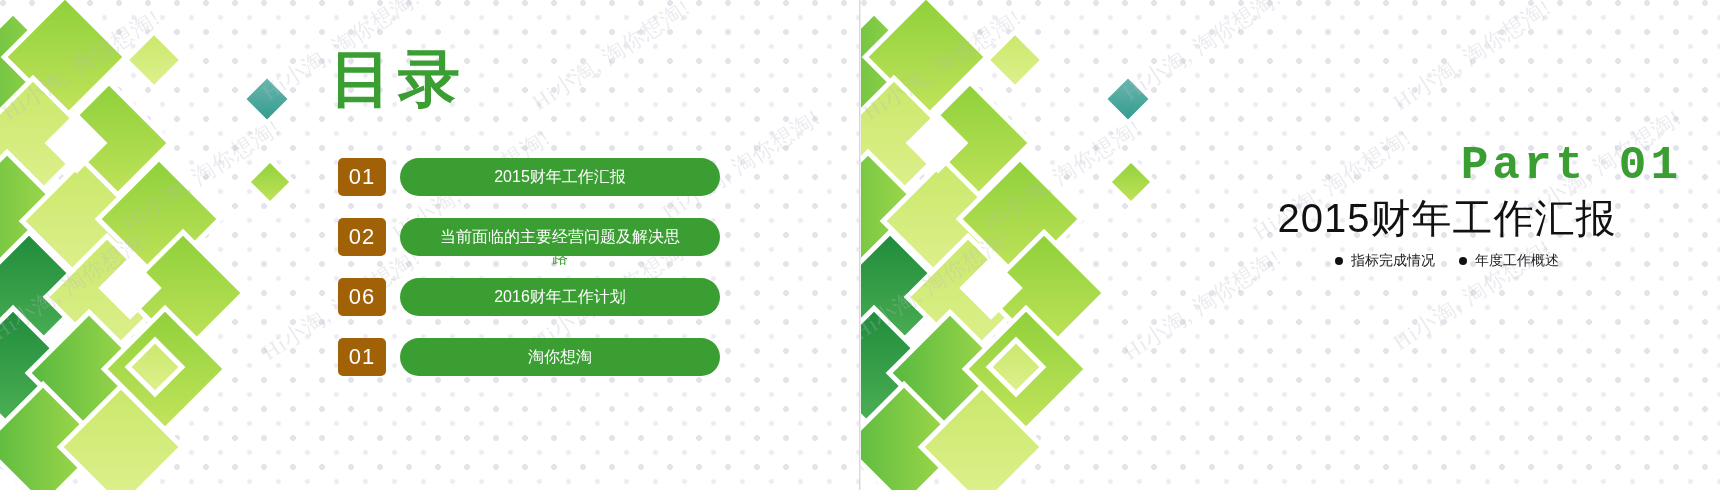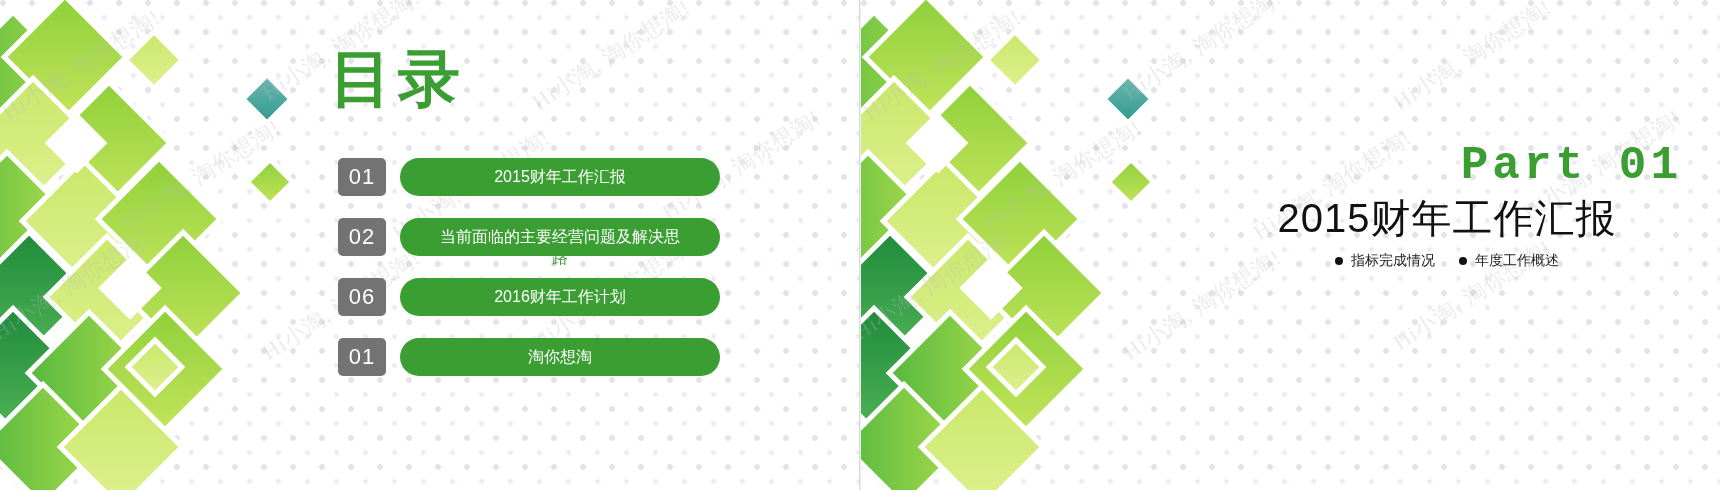--- a/index.html
+++ b/index.html
@@ -78,21 +78,21 @@
   }
   .toc-row {
     position: relative;
     display: flex;
     align-items: flex-start;
     height: 60px;
   }
   .toc-num {
     width: 48px; height: 38px;
     flex: 0 0 48px;
-    background: #737373;
+    background: #a16207;
     border-radius: 5px;
     color: #ffffff;
     font-family: "Liberation Sans", sans-serif;
     font-size: 22px;
     line-height: 38px;
     text-align: center;
     letter-spacing: 1px;
   }
   .toc-bar {
     position: relative;

